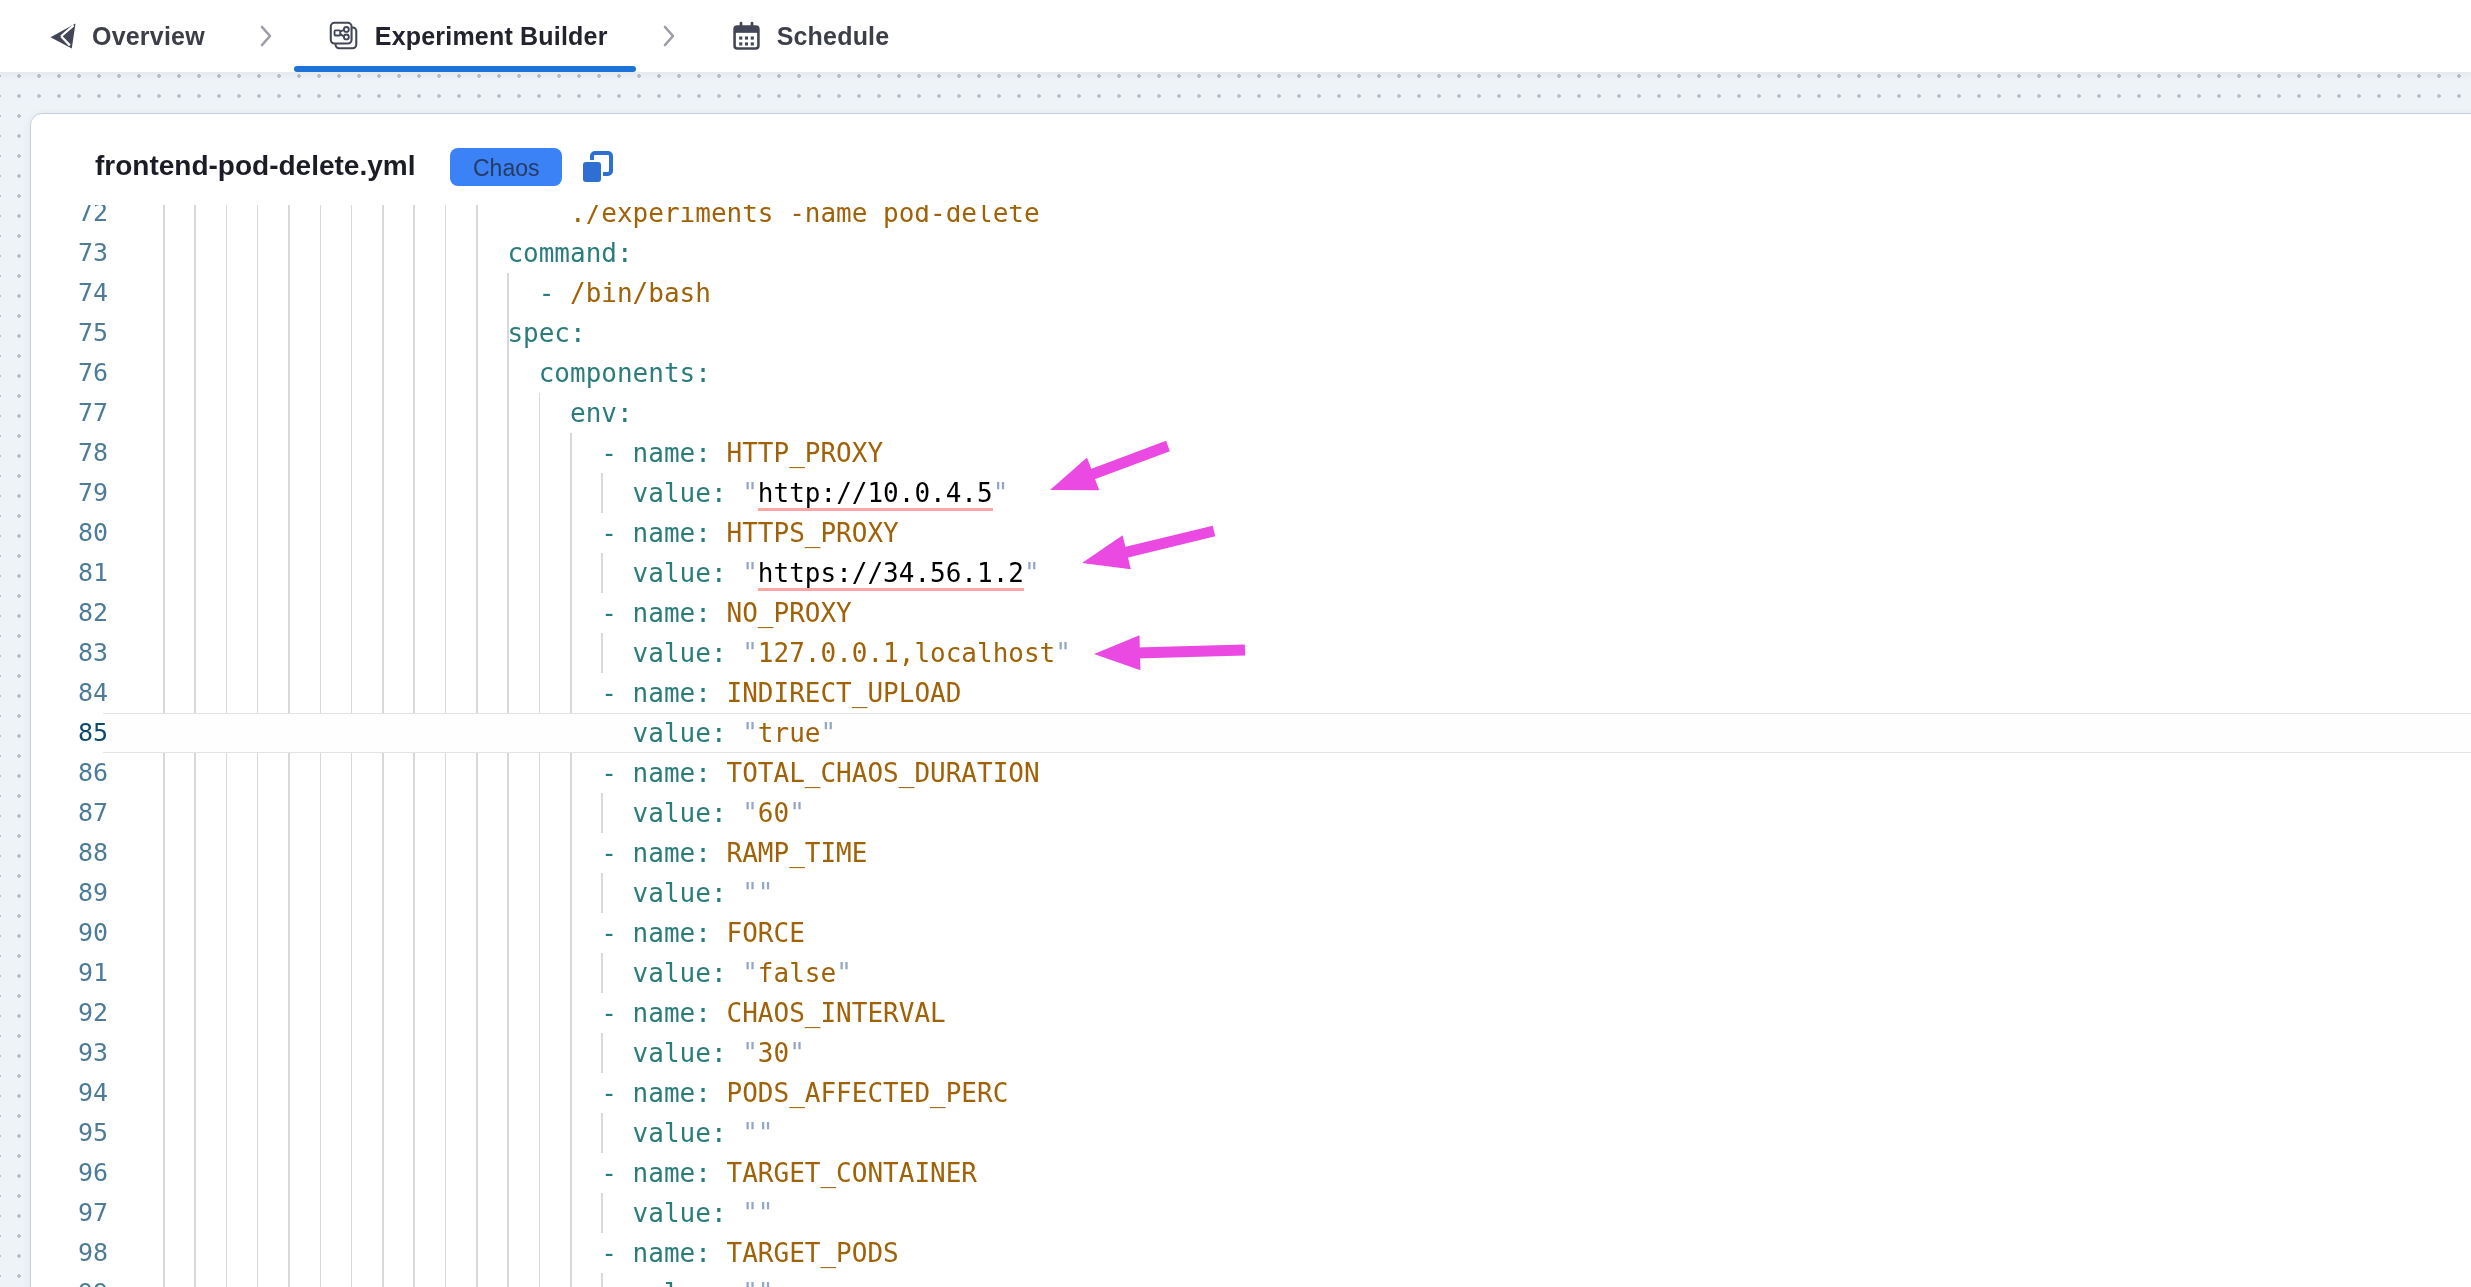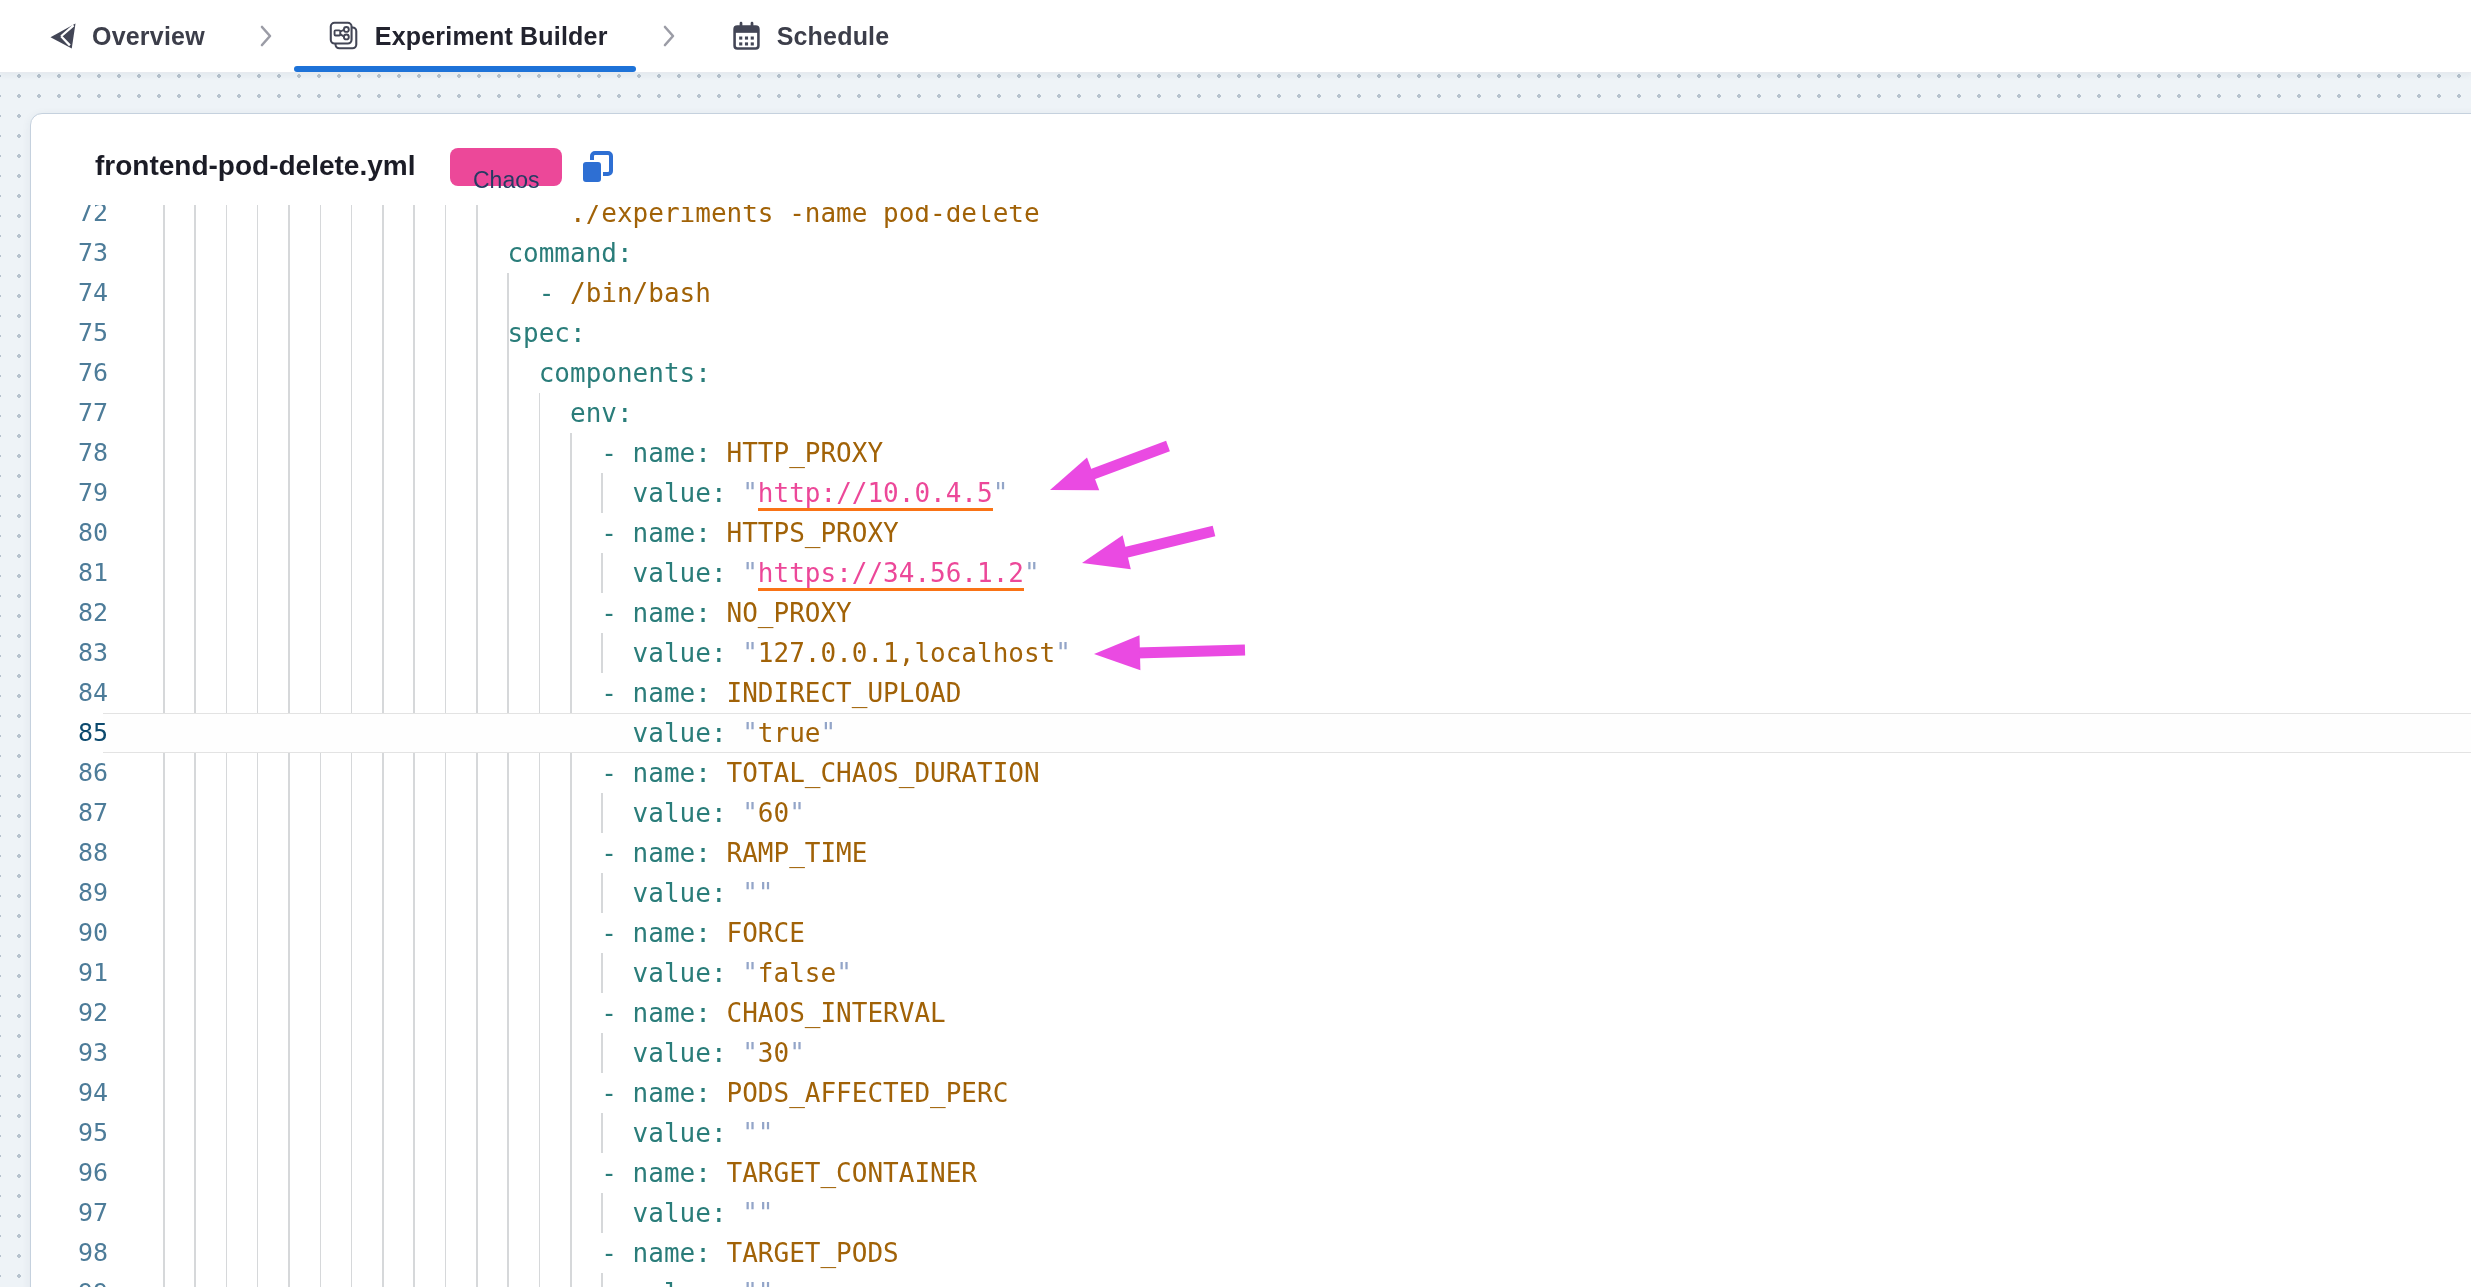--- a/index.html
+++ b/index.html
@@ -25,40 +25,40 @@
            background-image:radial-gradient(circle, #b7c3ce 1.7px, rgba(183,195,206,0) 1.9px);
            background-size:20px 20px; background-position:9px 13px; }
 
   
   .card { position:absolute; left:30px; top:40px; right:-20px; bottom:-20px;
           background:#ffffff; border:1px solid #c5d1de; border-radius:12px;
           box-shadow:0 2px 10px rgba(40,60,90,.07); overflow:hidden; }
   .file-title { position:absolute; left:64px; top:36px; font-size:28px; font-weight:bold;
                 color:#1b1c26; }
   .badge { position:absolute; left:419px; top:34px; height:38px; line-height:38px;
-           padding:13px 23px; background:#ec4899; border-radius:8px; font-size:23px;
+           padding:1px 23px; background:#3b82f6; border-radius:8px; font-size:23px;
            color:#263b63; }
   .copy-btn { position:absolute; left:546px; top:34px; width:42px; height:42px;
               cursor:pointer; background:none; border:none; }
 
   
   .editor { position:absolute; left:0; top:91px; right:0; bottom:0; overflow:hidden;
             font-family:"DejaVu Sans Mono", monospace; }
   .guide { position:absolute; width:1.5px; background:#d6d8da; }
   .code-row { position:absolute; left:0; right:0; height:40px; z-index:2; }
   .gutter-num { position:absolute; left:0; top:0; width:77px; height:40px; text-align:right;
                 font:25px/40px "DejaVu Sans Mono", monospace; color:#4d7c99; }
   .gutter-num.active { color:#0c4a6e; }
   .code-text { position:absolute; left:132px; top:0; white-space:pre;
                font:26px/40px "DejaVu Sans Mono", monospace; }
   .tk-key   { color:#2a7d7a; }
   .tk-punct { color:#2a7d7a; }
   .tk-val   { color:#a16207; }
   .tk-quote { color:#93a5c8; }
-  .tk-link  { color:#ec4899; border-bottom:3px solid #f97316; cursor:pointer; }
+  .tk-link  { color:#000000; border-bottom:3px solid #fca5a5; cursor:pointer; }
   .current-line { position:absolute; left:72px; right:0; height:40px; z-index:1;
                   border-top:1px solid #e3e3e3; border-bottom:1px solid #e3e3e3;
                   background:#fefefe; }
 
   
   #arrows { position:absolute; left:0; top:0; width:2471px; height:1287px; z-index:30;
             pointer-events:none; }
   svg.icon { display:block; }
 </style>
 </head>

